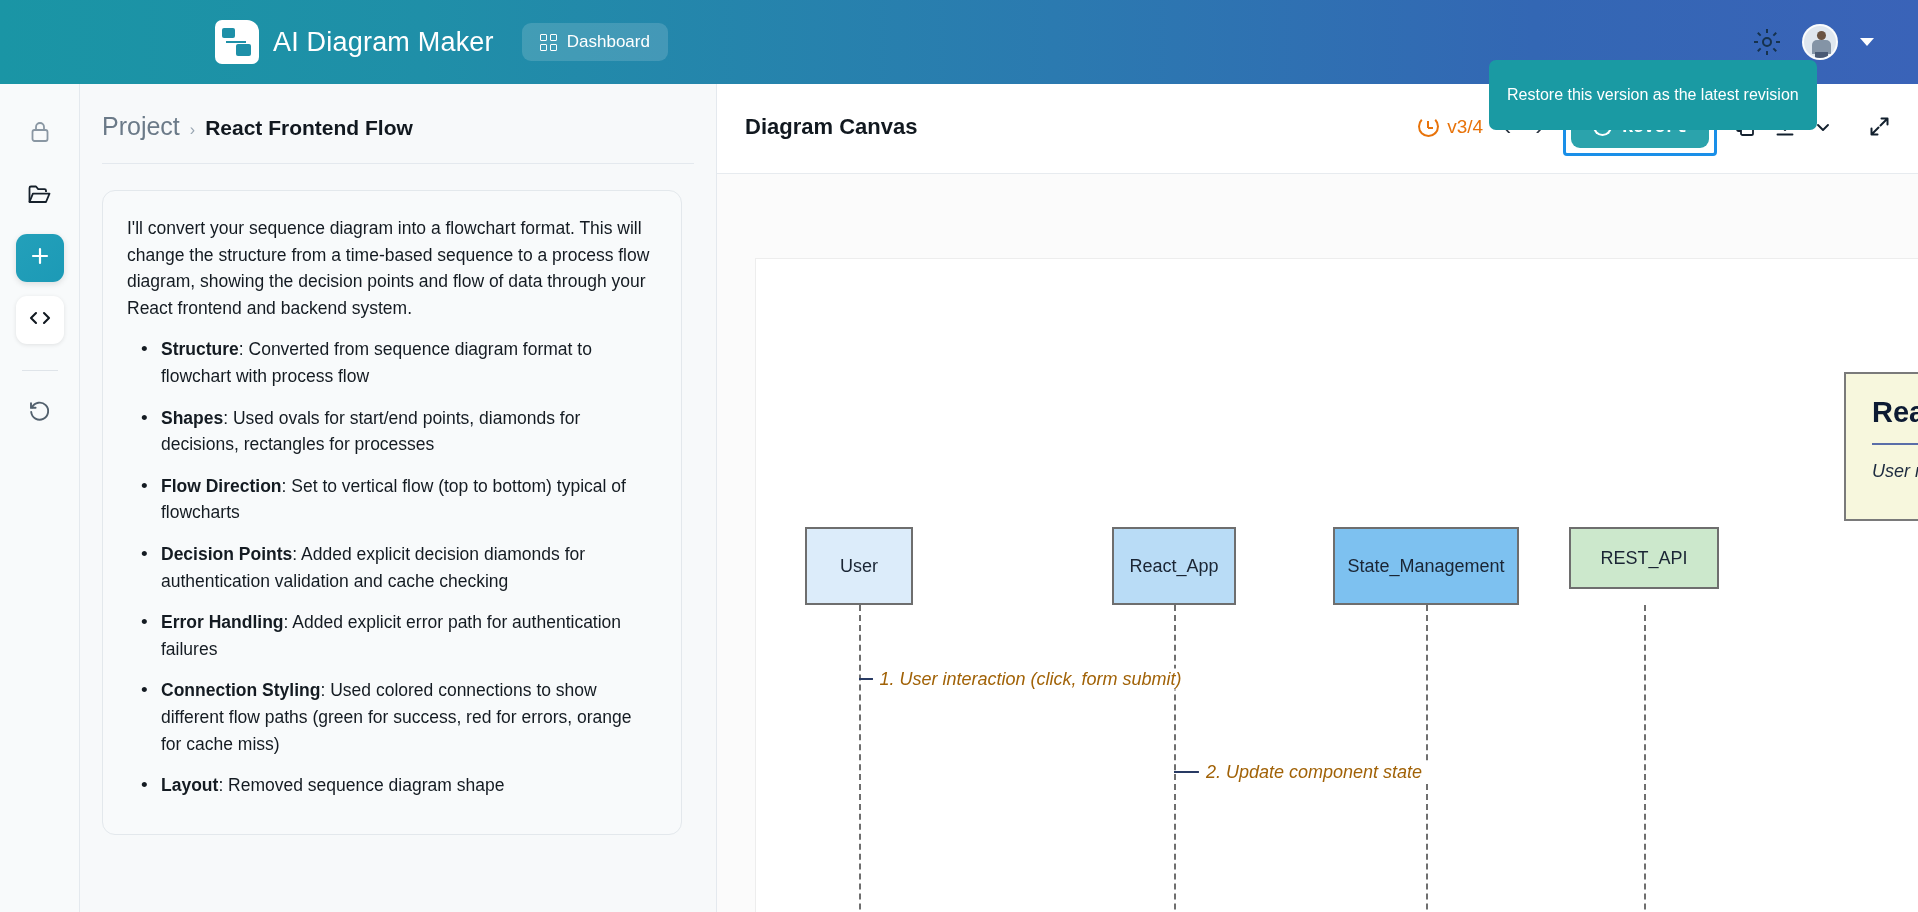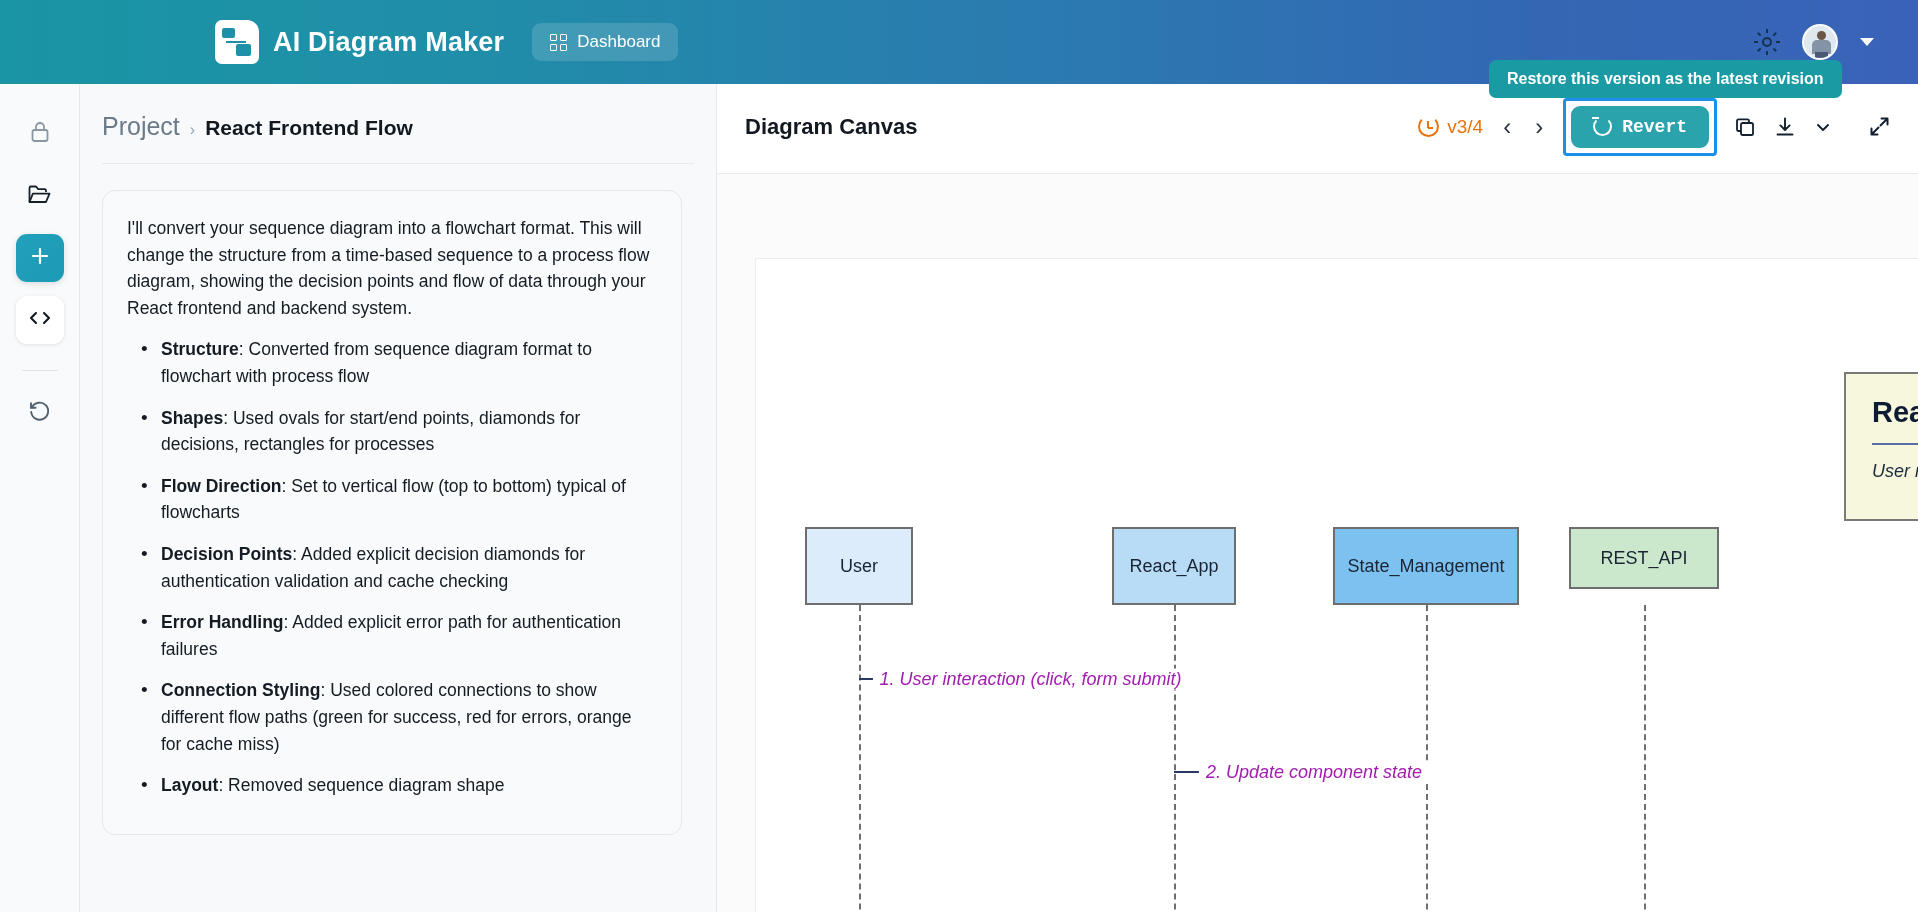--- a/index.html
+++ b/index.html
@@ -32,21 +32,21 @@
   .brand-logo .bl-sq {
     position: absolute; background: #1e90a8; border-radius: 2px;
   }
   .brand-logo .bl-a { width: 13px; height: 10px; left: 7px; top: 8px; }
   .brand-logo .bl-b { width: 15px; height: 12px; left: 21px; top: 24px; }
   .brand-logo .bl-line {
     position: absolute; left: 11px; top: 21px; width: 20px; height: 2px;
     background: #1e90a8;
   }
   .brand-title {
-    color: #ffffff; font-size: 27px; font-weight: bold; letter-spacing: .2px;
+    color: #ffffff; font-size: 27px; font-weight: normal; letter-spacing: .2px;
     white-space: nowrap;
   }
   .dash-btn {
     display: flex; align-items: center; gap: 10px;
     margin-left: 28px;
     padding: 9px 18px;
     background: rgba(255,255,255,.15);
     border-radius: 9px;
     color: #ffffff; font-size: 17px;
     cursor: pointer;
@@ -81,25 +81,24 @@
     width: 0; height: 0; border-left: 7px solid transparent; border-right: 7px solid transparent;
     border-top: 8px solid #ffffff; cursor: pointer;
   }
 
   .tooltip {
     position: absolute;
     top: 60px; left: 1489px;
     background: #1a9aa3;
     color: #ffffff;
     font-size: 16px;
-    padding: 10px 18px;
+    padding: 26px 18px;
     border-radius: 7px;
     white-space: nowrap;
     z-index: 60;
-    font-weight: bold;
   }
 
   
   .rail {
     position: absolute; left: 0; top: 84px;
     width: 80px; height: 828px;
     background: #f8fafb;
     border-right: 1px solid #e4e9ee;
     display: flex; flex-direction: column; align-items: center;
     padding-top: 26px;
@@ -278,21 +277,21 @@
     position: absolute; height: 2px; background: #283a63;
   }
   .msg::after {
     content: ""; position: absolute; right: -1px; top: -6px;
     border-left: 13px solid #283a63;
     border-top: 7px solid transparent;
     border-bottom: 7px solid transparent;
   }
   .msg-label {
     position: absolute;
-    font-size: 18px; font-style: italic; color: #a21caf;
+    font-size: 18px; font-style: italic; color: #a16207;
     background: #ffffff;
     padding: 0 7px;
     white-space: nowrap;
     transform: translate(-50%, -50%);
   }
 </style>
 </head>
 <body>
 
 <div class="app-header">

